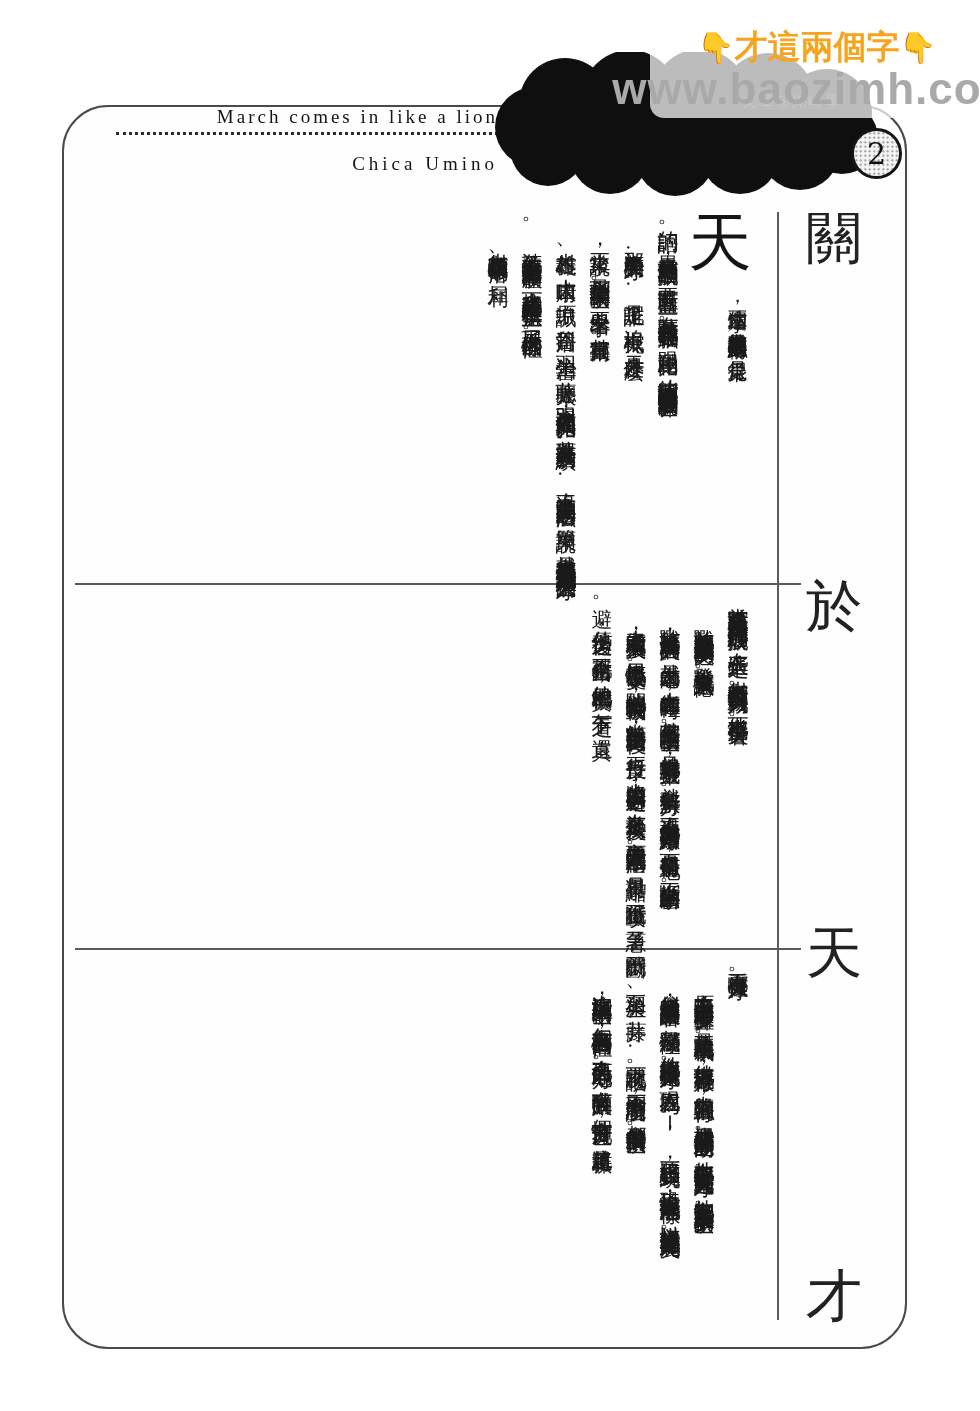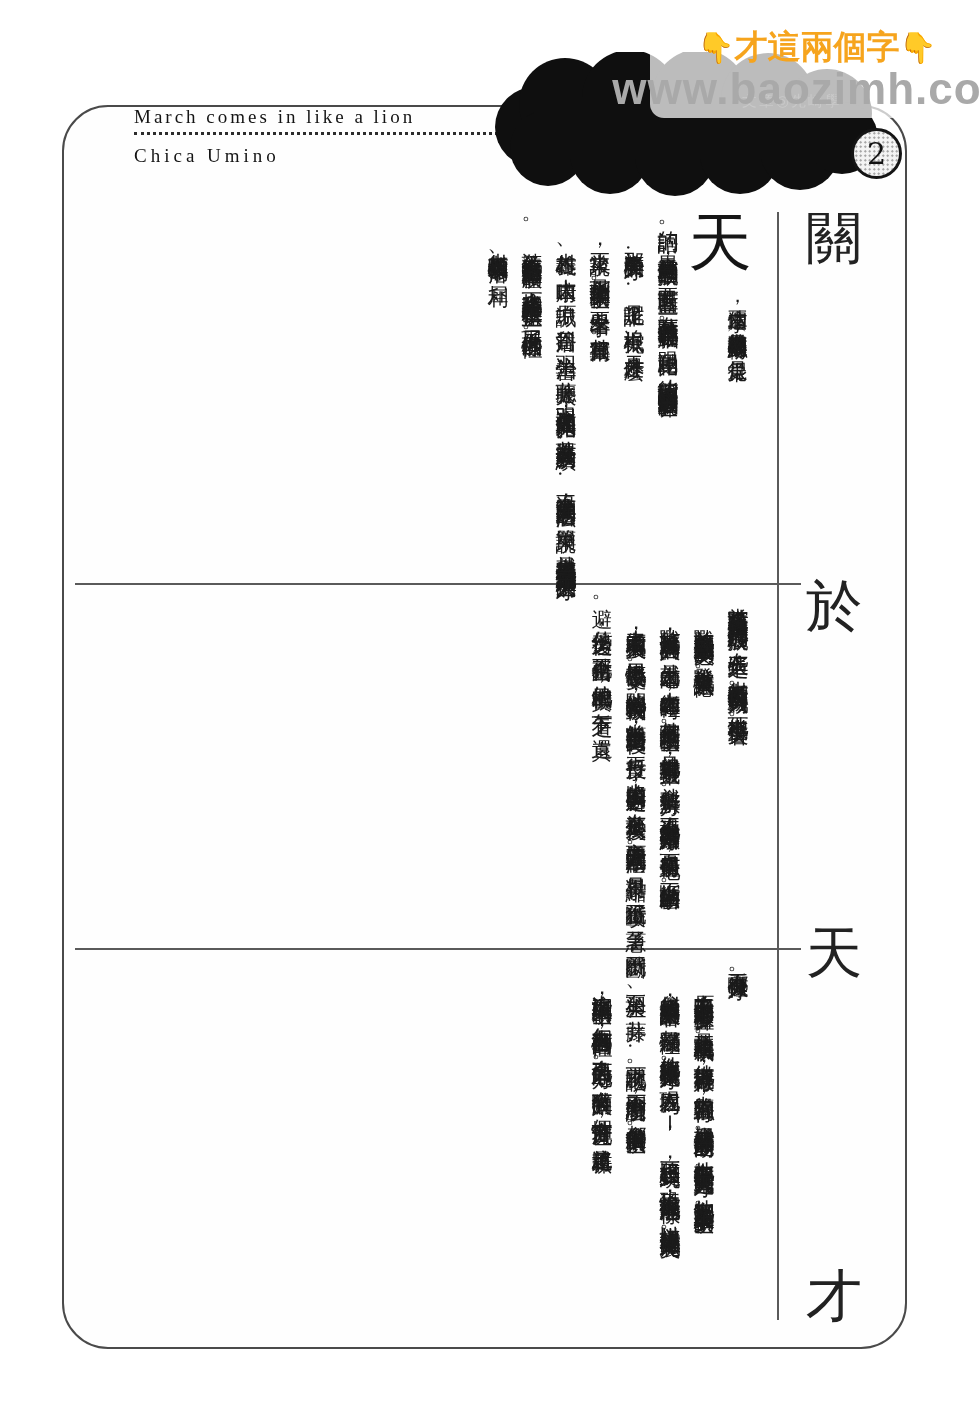--- a/index.html
+++ b/index.html
@@ -4,24 +4,24 @@
 <style>
   html,body{margin:0;padding:0;background:#ffffff;}
   body{width:980px;height:1411px;position:relative;overflow:hidden;
        font-family:"Liberation Serif","DejaVu Serif",serif;color:#1b1b1b;}
 
   
   .sheet{position:absolute;left:62px;top:105px;width:841px;height:1240px;
          border:2px solid #4a4a4a;border-radius:46px;background:#fefefe;z-index:1;}
 
   
-  .hdr-en{position:absolute;left:134px;top:106px;z-index:2;}
+  .hdr-en{position:absolute;left:116px;top:106px;z-index:2;text-align:right;}
   .hdr-line1{font-size:19px;letter-spacing:3px;color:#141414;}
   .hdr-dots{width:382px;border-bottom:3px dotted #2c2c2c;margin-top:4px;}
-  .hdr-line2{font-size:19px;letter-spacing:4px;color:#141414;margin-top:10px;}
+  .hdr-line2{font-size:19px;letter-spacing:4px;color:#141414;margin-top:18px;}
 
   
   .cloud{position:absolute;left:490px;top:52px;width:400px;height:150px;z-index:3;}
   .cloud svg{display:block;width:100%;height:100%;}
   .cloud-text{position:absolute;left:515px;top:76px;z-index:4;color:#ffffff;
               font-weight:bold;line-height:1.12;letter-spacing:3px;}
   .cloud-text .t1{font-size:39px;}
   .cloud-text .t2{font-size:39px;}
 
   .credit{position:absolute;left:742px;top:92px;z-index:6;font-size:15px;

